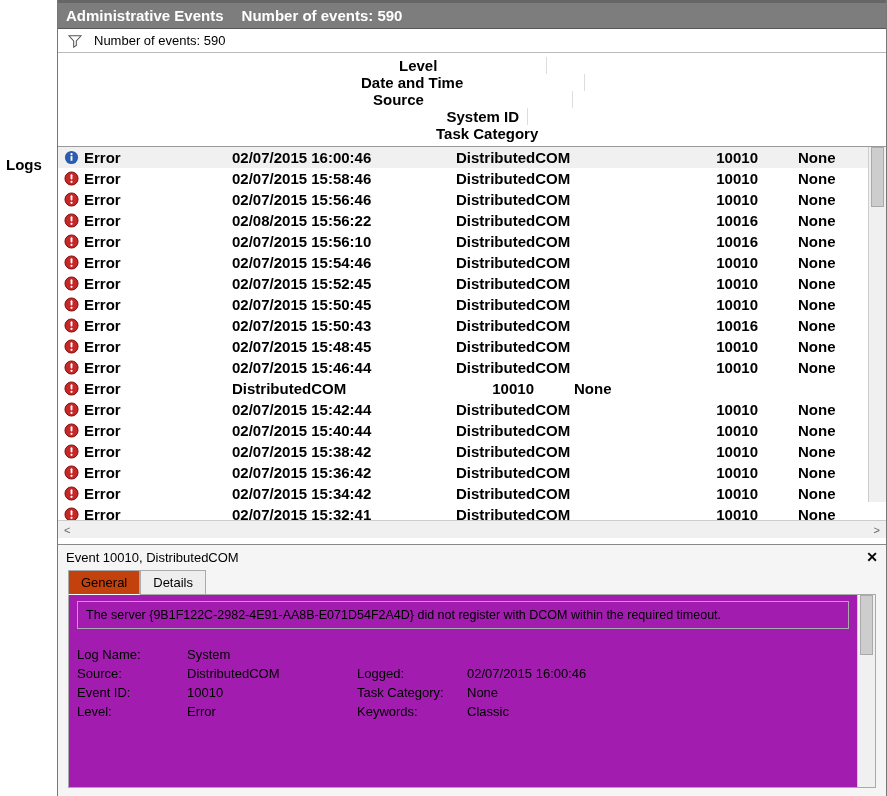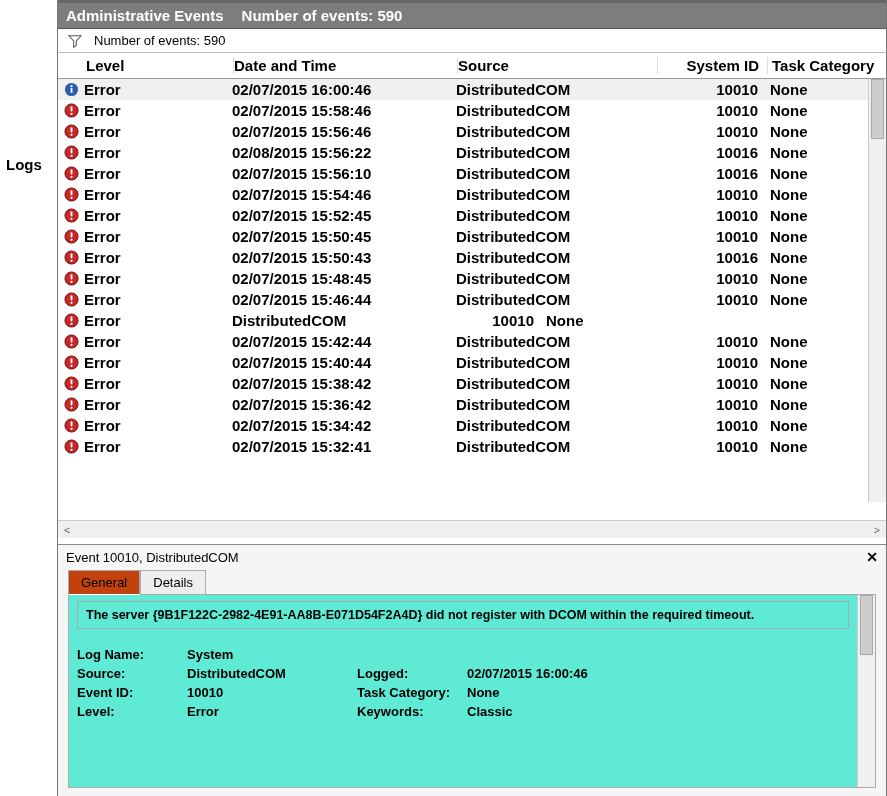--- a/index.html
+++ b/index.html
@@ -6,44 +6,44 @@
   body { margin: 0; background: #fff; width: 887px; height: 796px; overflow: hidden; font-size: 13px; color: #000; }
   .root { display: flex; height: 100%; }
   .left-pane { width: 57px; padding-top: 108px; }
   .left-pane .logs-tab { font-weight: bold; font-size: 15px; padding-left: 6px; margin-top: 48px; }
   .right-pane { flex: 1; display: flex; flex-direction: column; border-left: 1px solid #777; border-right: 1px solid #777; }
   .hdr-bar { background: #7d7d7d; color: #fff; font-weight: bold; font-size: 15px; padding: 4px 8px; display: flex; gap: 18px; border-top: 3px solid #666; border-bottom: 1px solid #555; }
   .filter-bar { display: flex; align-items: center; gap: 12px; padding: 4px 10px; border-bottom: 1px solid #bbb; font-size: 13px; background: #fff; }
   .filter-icon svg { width: 14px; height: 14px; display: block; }
   .event-table { flex: 1; overflow: hidden; display: flex; flex-direction: column; }
   .thead, .trow { display: flex; align-items: center; }
-  .thead { border-bottom: 1px solid #999; font-weight: bold; font-size: 15px; padding: 4px 0 4px 2px; background:#fff; }
+  .thead { border-bottom: 1px solid #999; font-weight: bold; font-size: 15px; padding: 4px 0 4px 2px; background:#fff;flex-direction:column; }
   .col-icon { width: 26px; flex: none; display:flex; justify-content:center; }
   .col-level { width: 148px; flex: none; }
   .col-date  { width: 224px; flex: none; }
   .col-src   { width: 200px; flex: none; }
   .col-id    { width: 110px; flex: none; text-align: right; padding-right: 8px; }
-  .col-task  { width: 110px; flex: none; padding-left: 4px; }
+  .col-task  { width: 110px; flex: none; padding-left: 4px; margin-left: 28px; }
   .tbody-wrap { flex: 1; overflow: hidden; position: relative; }
   .tbody { position: absolute; inset: 0 18px 0 0; overflow: hidden; }
   .trow { font-weight: bold; font-size: 15px; padding: 2px 0; }
   .trow.selected { background: #f0f0f0; }
   .error-icon svg { width: 15px; height: 15px; display: block; }
   .vscroll-fake { position: absolute; right: 0; top: 0; bottom: 18px; width: 18px; background: #f0f0f0; border-left: 1px solid #ccc; }
   .vthumb { position: absolute; left: 2px; right: 2px; top: 0; height: 60px; background: #cdcdcd; border: 1px solid #aaa; }
   .hscroll-fake { height: 18px; background: #f0f0f0; border-top: 1px solid #ccc; display:flex; justify-content:space-between; align-items:center; padding:0 2px; font-size:11px; color:#666; }
   .hscroll-fake .arrow { padding: 0 4px; }
   .splitter { height: 6px; background: #fff; }
   .detail-panel { border-top: 1px solid #888; background: #f5f5f5; display:flex; flex-direction:column; height: 252px; }
   .detail-title { display:flex; justify-content:space-between; align-items:center; padding: 4px 8px; font-size: 13px; }
   .detail-title .close { font-weight: bold; font-size: 14px; cursor: default; }
   .tabs-row { display: flex; gap: 0; padding-left: 10px; }
   .tab { padding: 4px 12px; font-size: 13px; border: 1px solid #aaa; border-bottom: none; background: #eee; position: relative; top: 1px; }
   .tab.active { background: #c2410c; border-bottom: 1px solid #fff; z-index: 2; }
-  .tab-body { flex:1; margin: 0 10px 8px 10px; border: 1px solid #aaa; background: #5eead4; position: relative; display:flex;font-weight:bold; }
+  .tab-body { flex:1; margin: 0 10px 8px 10px; border: 1px solid #aaa; background: #a21caf; position: relative; display:flex; }
   .tab-inner { flex:1; padding: 6px 8px; overflow:hidden; }
   .msg-box { border: 1px solid #aaa; padding: 6px 8px; font-size: 12.5px; margin-bottom: 18px; }
   .fields { display: grid; grid-template-columns: 110px 170px 110px 170px; row-gap: 4px; font-size: 13px; }
   .tab-vscroll { width: 18px; background: #f0f0f0; border-left: 1px solid #ccc; position: relative; }
   .tab-vthumb { position:absolute; left:2px; right:2px; top:0; height:60px; background:#cdcdcd; border:1px solid #aaa; }
   .hl { border-right: 1px solid #ddd; }
 </style>
 </head>
 <body>
 

